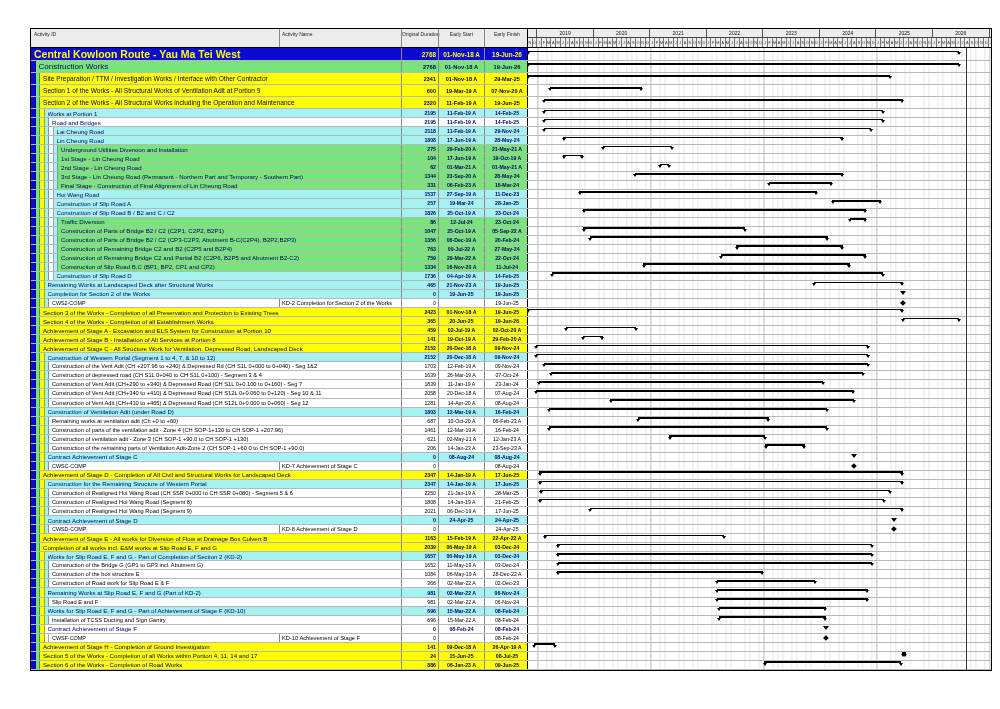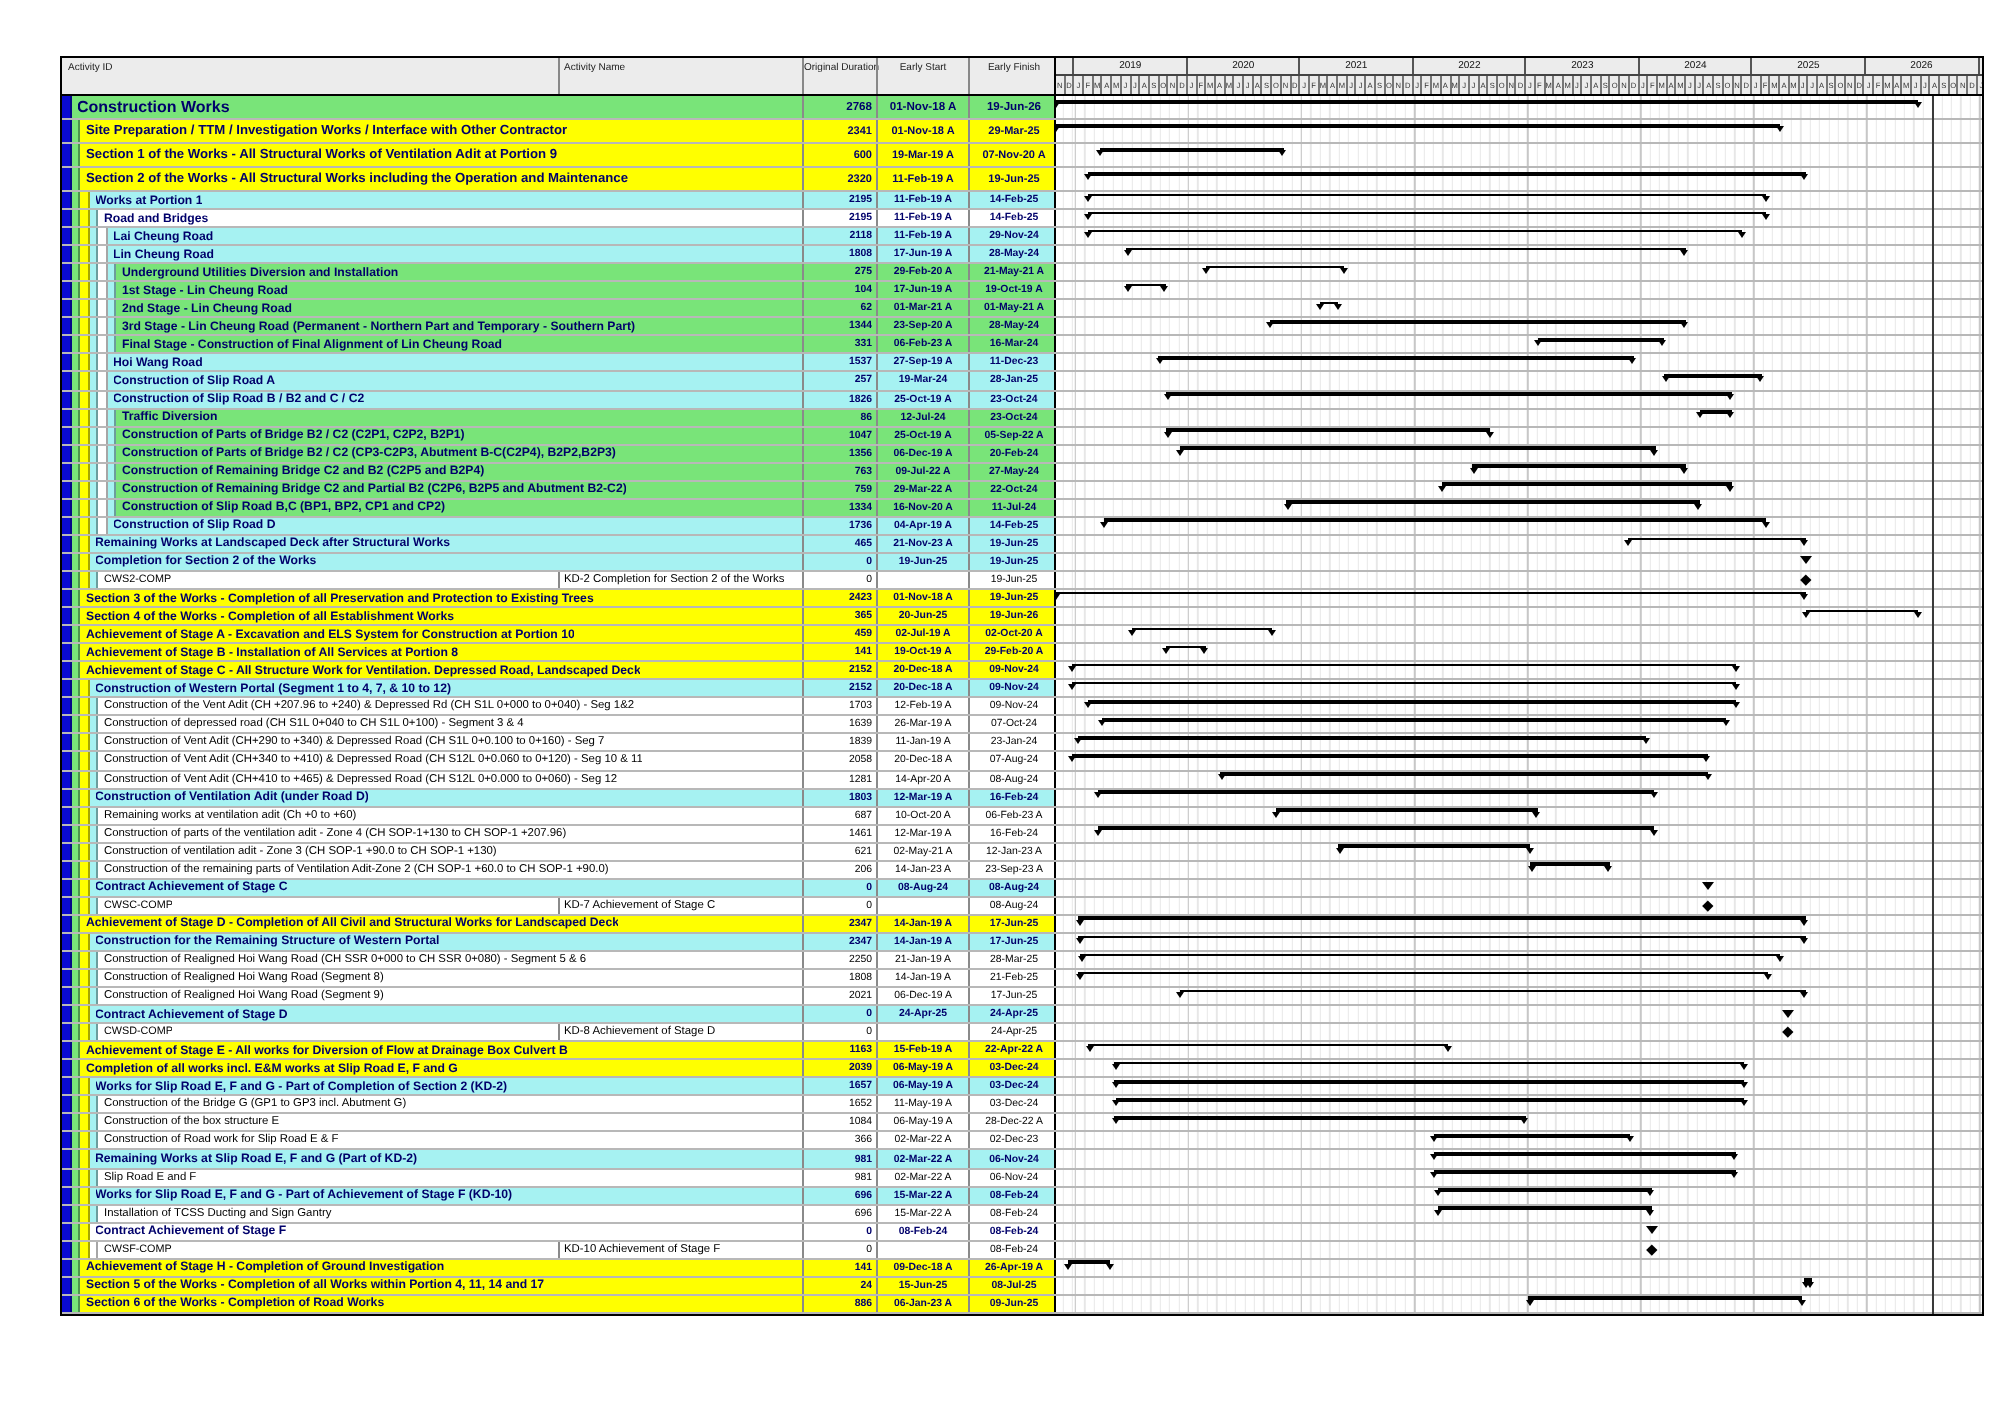--- a/index.html
+++ b/index.html
@@ -21,21 +21,21 @@
   .ycell{height:100%;border-right:0.8px solid #555;font-size:5px;line-height:9px;text-align:center;color:#111;flex:none;overflow:hidden;}
   .mcell{height:100%;border-right:0.5px solid #777;font-size:3.8px;line-height:10px;text-align:center;color:#333;flex:none;overflow:hidden;}
   
   .body{position:relative;}
   .row{display:flex;width:100%;border-bottom:0.5px solid rgba(0,0,0,0.28);}
   .left{position:relative;width:498px;border-right:1px solid #000;overflow:hidden;}
   .strip{position:absolute;top:0;bottom:0;width:4.5px;border-right:0.5px solid rgba(0,0,0,0.35);}
   .nm,.aid,.cell{position:absolute;top:0;bottom:0;display:flex;align-items:center;white-space:nowrap;overflow:hidden;}
   .nm{font-size:5.7px;color:#000;}
   .aid{font-size:5.4px;color:#000;}
-  .bold .nm{font-weight:bold;color:#00006b;font-size:6.1px;}
+  .bold .nm{font-weight:normal;color:#00006b;font-size:6.1px;}
   .cell{font-size:5.2px;color:#000;border-left:0.6px solid #8a8a8a;}
   .bold .cell{color:#00006b;font-weight:bold;}
   .od{left:370px;width:37px;justify-content:flex-end;padding-right:2px;}
   .es{left:407px;width:46px;justify-content:center;}
   .ef{left:453px;width:45px;justify-content:center;}
   .t .nm{font-size:10.5px;color:#ffff00 !important;font-weight:bold;}
   .t .cell{font-size:6.4px;color:#ffff00 !important;}
   .l .nm{font-size:8px;}
   .l .cell{font-size:5.8px;}
   .m .nm{font-size:6.6px;}
@@ -179,20 +179,35 @@
           <div class="mcell" style="width: 4.71px;">A</div>
           <div class="mcell" style="width: 4.71px;">S</div>
           <div class="mcell" style="width: 4.71px;">O</div>
           <div class="mcell" style="width: 4.71px;">N</div>
           <div class="mcell" style="width: 4.71px;">D</div>
           <div class="mcell" style="width: 4.71px;">J</div>
         </div>
     </div>
   </div>
   <div class="body" id="rows">
+      <div class="row t bold" style="height: 13px;">
+        <div class="left" style="background: rgb(10, 10, 210);">
+          <span class="nm" style="left: 3px;">Central Kowloon Route - Yau Ma Tei West</span>
+          <span class="cell od">2768</span>
+          <span class="cell es">01-Nov-18 A</span>
+          <span class="cell ef">19-Jun-26</span>
+        </div>
+        <div class="gantt">
+          <div class="bar" style="left: 0px; width: 431.39px;">
+            <span class="bar-line"></span>
+            <span class="tk l"></span>
+            <span class="tk r"></span>
+          </div>
+        </div>
+      </div>
       <div class="row l bold" style="height: 12px;">
         <div class="left" style="background: rgb(121, 228, 121);">
           <span class="strip" style="left: 0px; background: rgb(10, 10, 210);"></span>
           <span class="nm" style="left: 7.5px;">Construction Works</span>
           <span class="cell od">2768</span>
           <span class="cell es">01-Nov-18 A</span>
           <span class="cell ef">19-Jun-26</span>
         </div>
         <div class="gantt">
           <div class="bar" style="left: 0px; width: 431.39px;">

